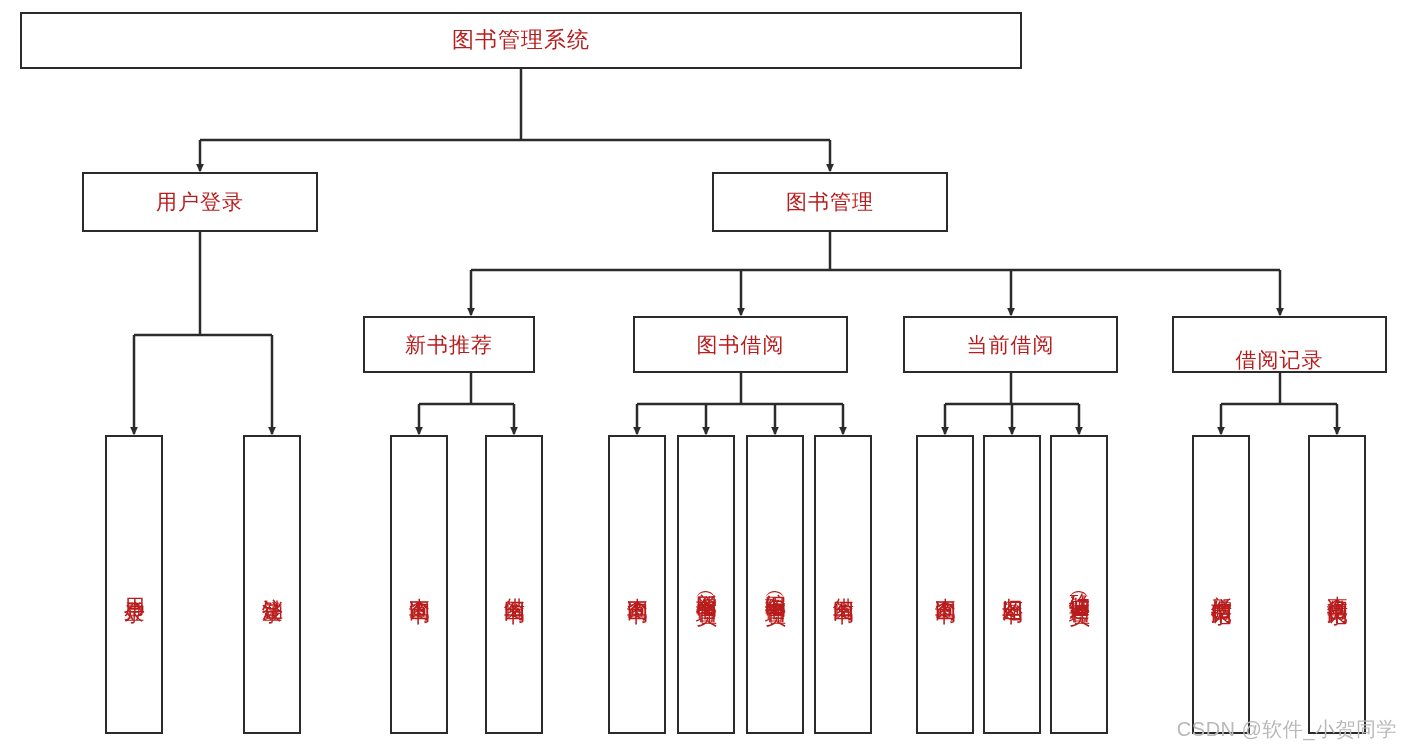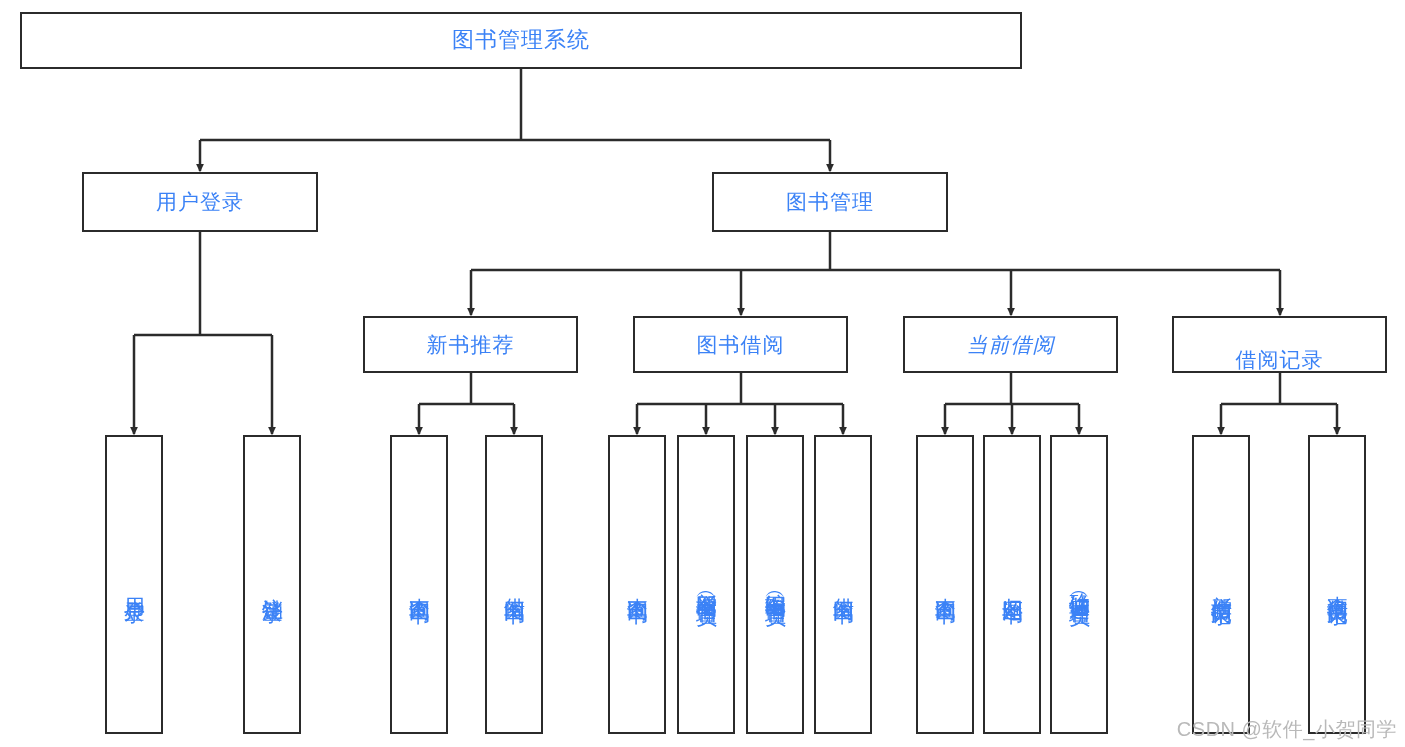--- a/index.html
+++ b/index.html
@@ -25,21 +25,21 @@
     height: 747px;
   }
   .node {
     position: absolute;
     box-sizing: border-box;
     border: 2.5px solid #2b2b2b;
     background: #ffffff;
     display: flex;
     align-items: center;
     justify-content: center;
-    color: #3b82f6;
+    color: #b91c1c;
   }
   .node.horiz .node-label {
     font-size: 21px;
     line-height: 1.1;
     letter-spacing: 1px;
     white-space: nowrap;
   }
   .node.vert {
     align-items: center;
     justify-content: center;
@@ -118,27 +118,27 @@
   <div id="nodes-layer">
       <div class="node horiz root" style="left: 20px; top: 12px; width: 1002px; height: 57px;">
         <span class="node-label">图书管理系统</span>
       </div>
       <div class="node horiz" style="left: 82px; top: 172px; width: 236px; height: 60px;">
         <span class="node-label">用户登录</span>
       </div>
       <div class="node horiz" style="left: 712px; top: 172px; width: 236px; height: 60px;">
         <span class="node-label">图书管理</span>
       </div>
-      <div class="node horiz" style="left: 363px; top: 316px; width: 215px; height: 57px;">
+      <div class="node horiz" style="left: 363px; top: 316px; width: 172px; height: 57px;">
         <span class="node-label">新书推荐</span>
       </div>
       <div class="node horiz" style="left: 633px; top: 316px; width: 215px; height: 57px;">
         <span class="node-label">图书借阅</span>
       </div>
-      <div class="node horiz" style="left: 903px; top: 316px; width: 215px; height: 57px; font-style: italic;">
+      <div class="node horiz" style="left: 903px; top: 316px; width: 215px; height: 57px;">
         <span class="node-label">当前借阅</span>
       </div>
       <div class="node horiz" style="left: 1172px; top: 316px; width: 215px; height: 57px; align-items: flex-end;">
         <span class="node-label">借阅记录</span>
       </div>
       <div class="node vert" style="left: 105px; top: 435px; width: 58px; height: 299px;">
         <span class="node-label">用户登录</span>
       </div>
       <div class="node vert" style="left: 243px; top: 435px; width: 58px; height: 299px;">
         <span class="node-label">注销登录</span>

